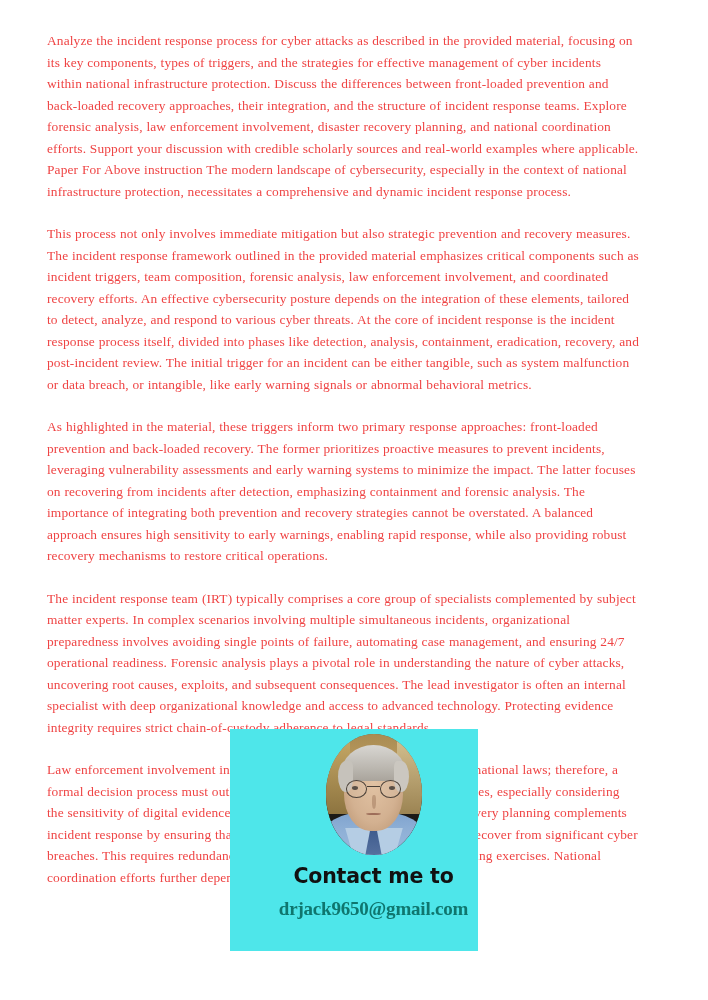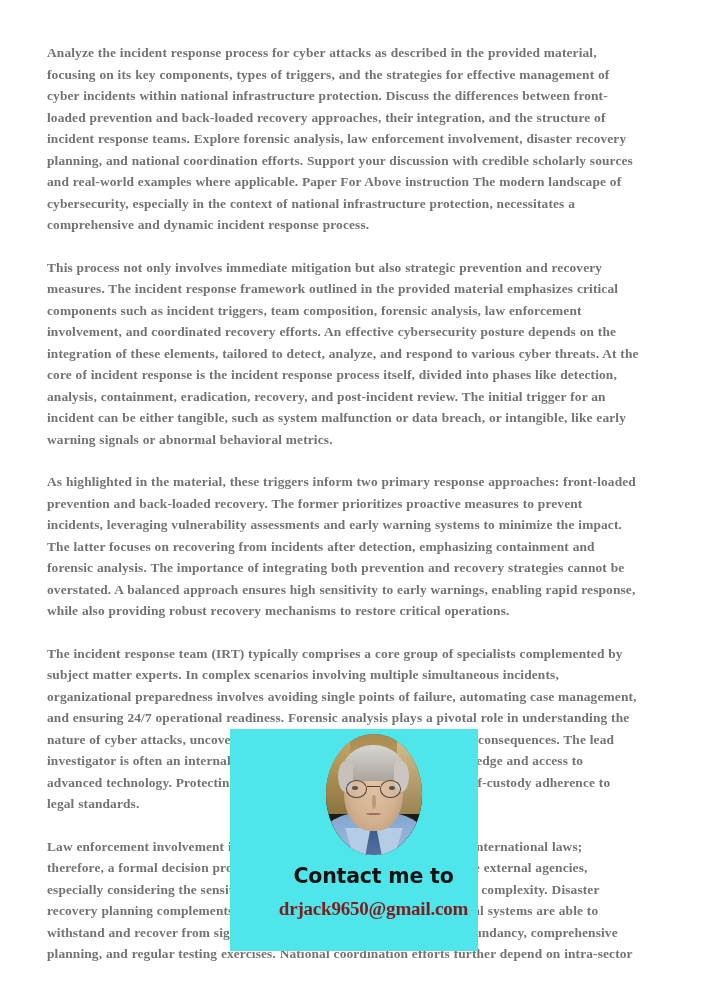--- a/index.html
+++ b/index.html
@@ -30,25 +30,24 @@
     top: 30px;
     width: 592px;
     color: #1a1a1a;
   }
 
   .para {
     font-family: "Liberation Serif", serif;
     font-size: 13.4px;
     line-height: 21.5px;
     text-align: left;
-    margin: 12px 0 21px 0;
-    color: #737373;
+    margin: 0 0 21px 0;
+    color: #ef4444;
     letter-spacing: 0.01em;
     word-spacing: 0.02em;
-    font-weight: bold;
   }
 
   .para:last-child {
     margin-bottom: 0;
   }
 
   
   #contact-overlay {
     position: absolute;
     left: 230px;
@@ -214,21 +213,21 @@
     letter-spacing: -0.2px;
   }
   #contact-line1 { margin-top: 9px; }
   #contact-line2 { margin-top: 1px; }
 
   #contact-email {
     font-family: "Liberation Serif", serif;
     font-weight: bold;
     font-size: 19px;
     line-height: 23px;
-    color: #7f1d1d;
+    color: #0f766e;
     margin-top: 8px;
     letter-spacing: -0.2px;
   }
 </style>
 </head>
 <body>
 
 <div id="page">
 
   <div id="doc-body">

